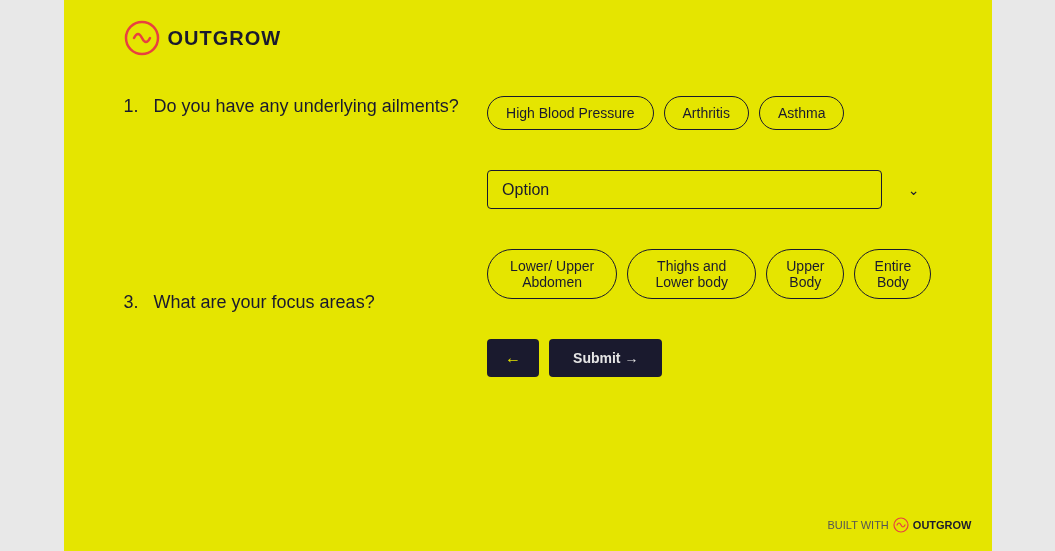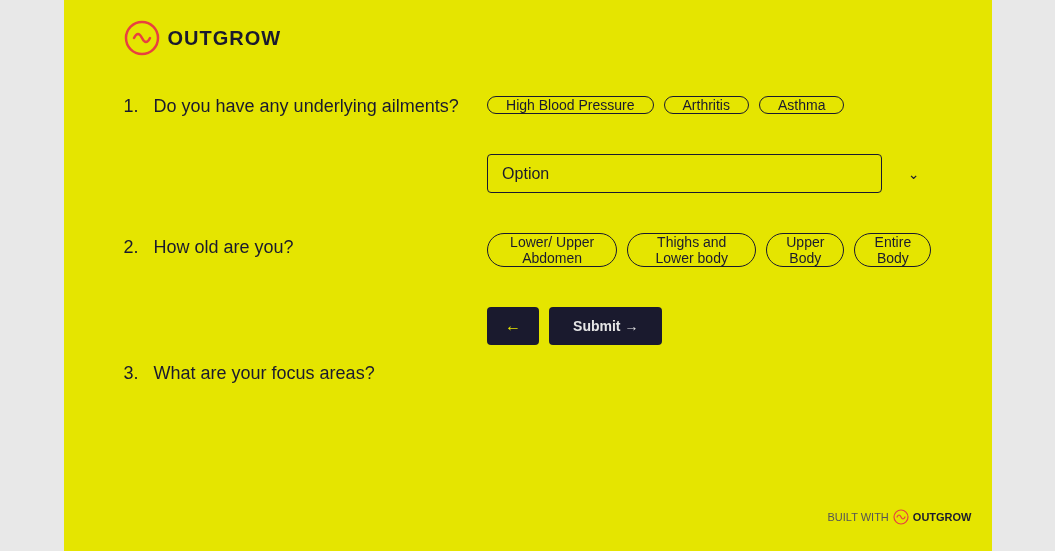--- a/index.html
+++ b/index.html
@@ -66,21 +66,21 @@
     }
     .options-group {
       display: flex;
       flex-wrap: wrap;
       gap: 10px;
       margin-bottom: 10px;
     }
     .option-pill {
       border: 1.5px solid #1a1a2e;
       border-radius: 25px;
-      padding: 0 18px;
+      padding: 8px 18px;
       background: transparent;
       color: #1a1a2e;
       font-size: 14px;
       cursor: pointer;
       font-family: Arial, sans-serif;
     }
     .dropdown-wrapper {
       position: relative;
       margin-bottom: 10px;
     }
@@ -139,21 +139,21 @@
       padding: 10px 24px;
       font-size: 14px;
       font-weight: 600;
       cursor: pointer;
       display: flex;
       align-items: center;
       gap: 8px;
     }
     .built-with {
       position: absolute;
-      bottom: 26px;
+      bottom: 18px;
       right: 20px;
       display: flex;
       align-items: center;
       gap: 4px;
       font-size: 11px;
       color: #555;
     }
     .built-with-logo {
       width: 16px;
       height: 16px;
@@ -176,27 +176,20 @@
 
     <div class="questions-left">
       <div class="question-item">
         <span class="question-label">
           <span>1.</span>
           &nbsp;
           <span>Do you have any underlying ailments?</span>
         </span>
       </div>
       <div style="height: 70px;"></div>
-      <div class="question-item">
-        <span class="question-label">
-          <span>2.</span>
-          &nbsp;
-          <span>How old are you?</span>
-        </span>
-      </div>
       <div style="height: 55px;"></div>
       <div class="question-item">
         <span class="question-label">
           <span>3.</span>
           &nbsp;
           <span>What are your focus areas?</span>
         </span>
       </div>
     </div>
 

